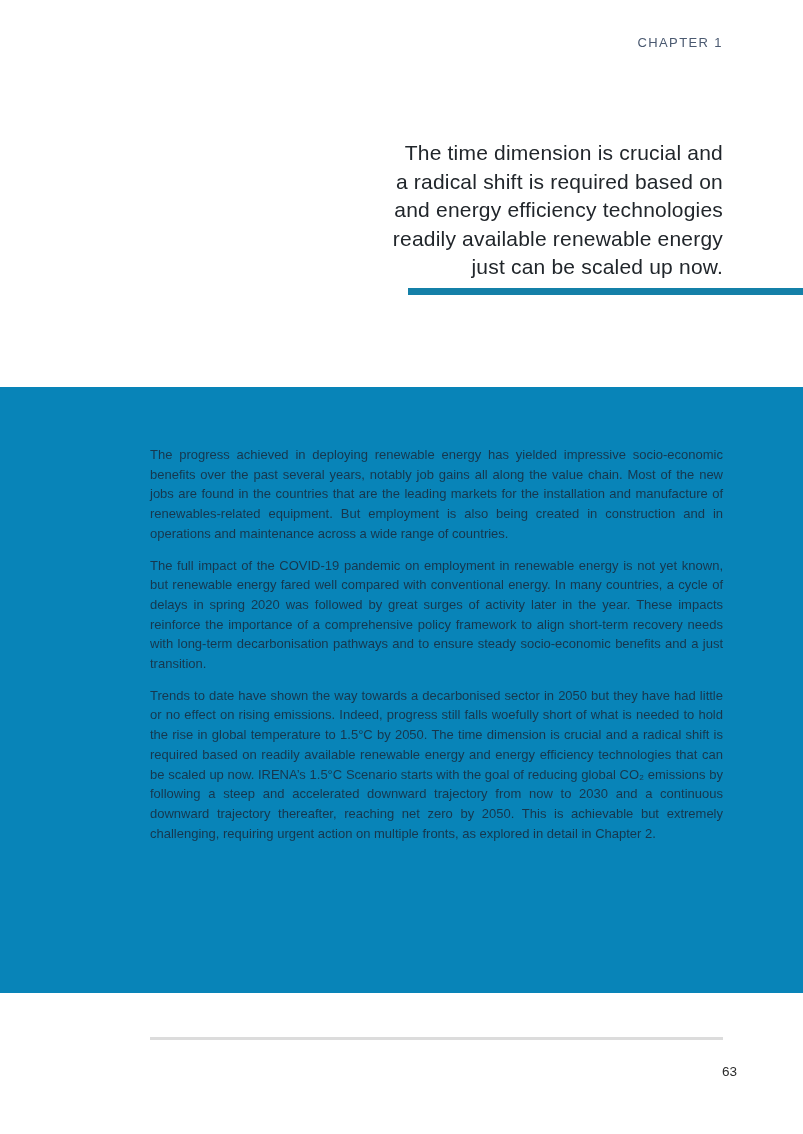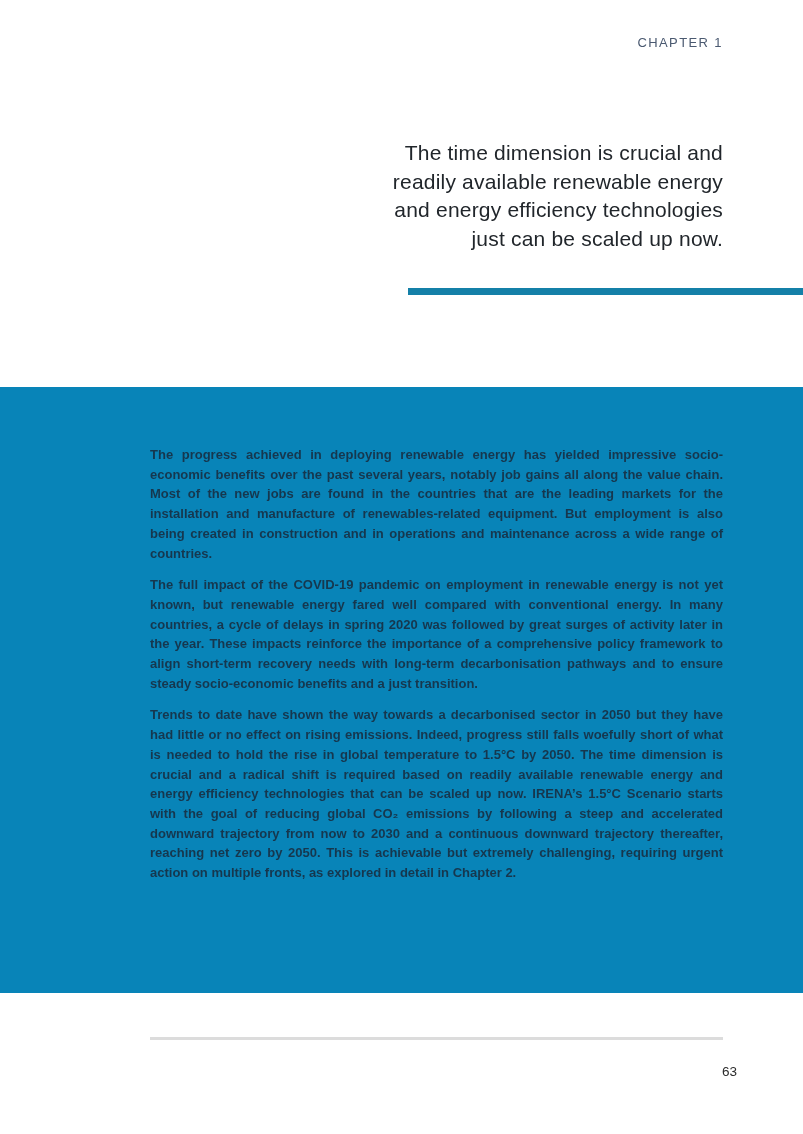--- a/index.html
+++ b/index.html
@@ -42,21 +42,21 @@
     box-sizing:border-box;
     padding:58px 80px 0 150px;
   }
   .article{
     width:573px;
     color:#16374e;
     font-size:13px;
     line-height:19.7px;
     text-align:justify;
   }
-  .article p{margin:0 0 12px 0;font-weight:bold;}
+  .article p{margin:0 0 12px 0;}
   .footer-rule{
     position:absolute;
     top:1037px;left:150px;
     width:573px;height:3px;
     background:#dcdcdc;
   }
   .page-number{
     position:absolute;
     top:1064px;right:66px;
     font-size:13.5px;
@@ -66,22 +66,23 @@
 </style>
 </head>
 <body>
 
 <div class="page">
 
   <div class="chapter-label">CHAPTER 1</div>
 
   <div class="pull-quote">
     <span class="q-line">The time dimension is crucial and</span>
+    <span class="q-line">a radical shift is required based on</span>
+    <span class="q-line">and energy efficiency technologies</span>
     <span class="q-line">readily available renewable energy</span>
-    <span class="q-line">and energy efficiency technologies</span>
     <span class="q-line">just can be scaled up now.</span>
   </div>
 
   <div class="quote-rule"></div>
 
   <div class="blue-panel">
     <div class="article">
       <p>The progress achieved in deploying renewable energy has yielded impressive socio-economic benefits over the past several years, notably job gains all along the value chain. Most of the new jobs are found in the countries that are the leading markets for the installation and manufacture of renewables-related equipment. But employment is also being created in construction and in operations and maintenance across a wide range of countries.</p>
       <p>The full impact of the COVID-19 pandemic on employment in renewable energy is not yet known, but renewable energy fared well compared with conventional energy. In many countries, a cycle of delays in spring 2020 was followed by great surges of activity later in the year. These impacts reinforce the importance of a comprehensive policy framework to align short-term recovery needs with long-term decarbonisation pathways and to ensure steady socio-economic benefits and a just transition.</p>
       <p>Trends to date have shown the way towards a decarbonised sector in 2050 but they have had little or no effect on rising emissions. Indeed, progress still falls woefully short of what is needed to hold the rise in global temperature to 1.5°C by 2050. The time dimension is crucial and a radical shift is required based on readily available renewable energy and energy efficiency technologies that can be scaled up now. IRENA’s 1.5°C Scenario starts with the goal of reducing global CO₂ emissions by following a steep and accelerated downward trajectory from now to 2030 and a continuous downward trajectory thereafter, reaching net zero by 2050. This is achievable but extremely challenging, requiring urgent action on multiple fronts, as explored in detail in Chapter 2.</p>

